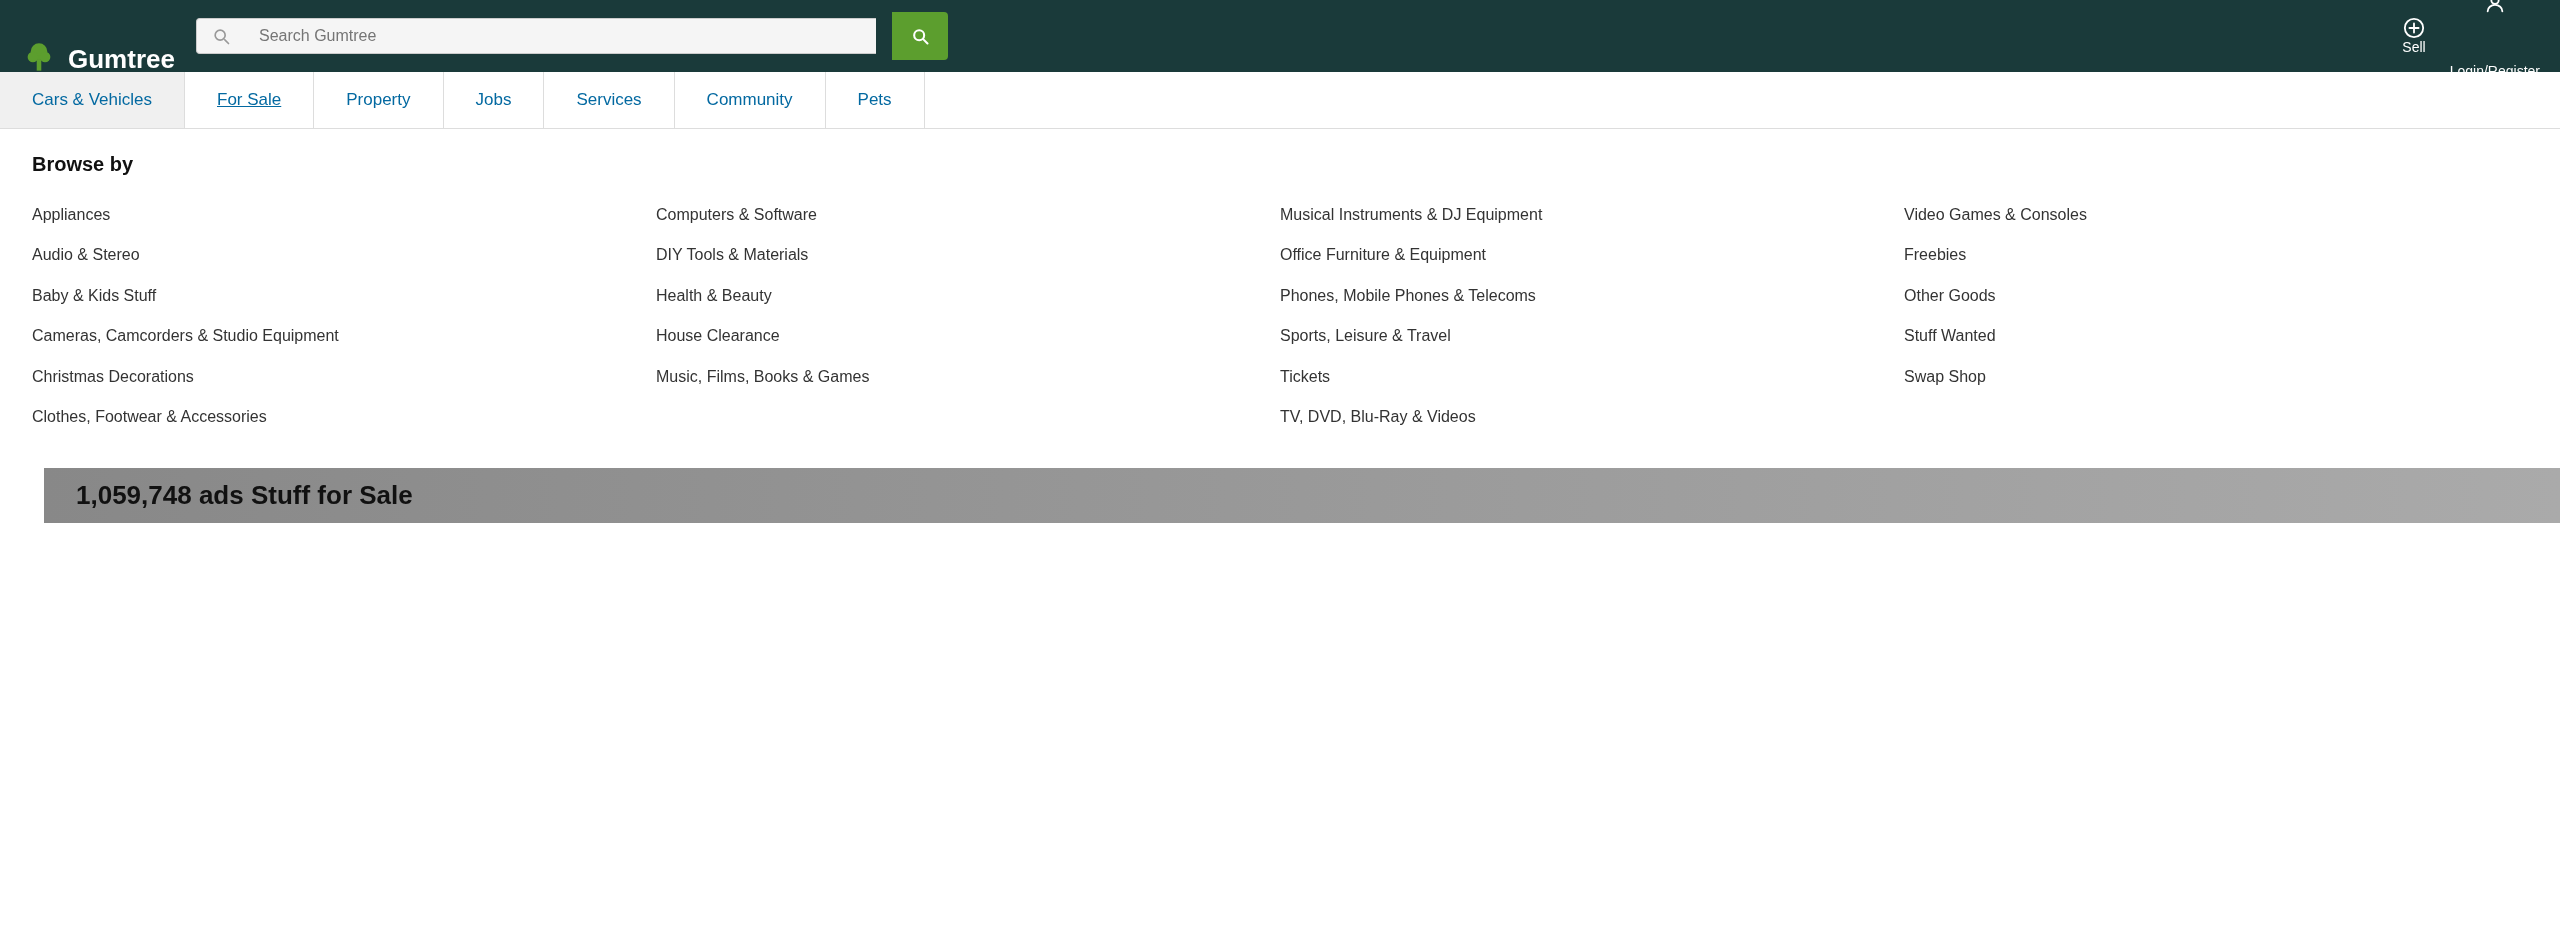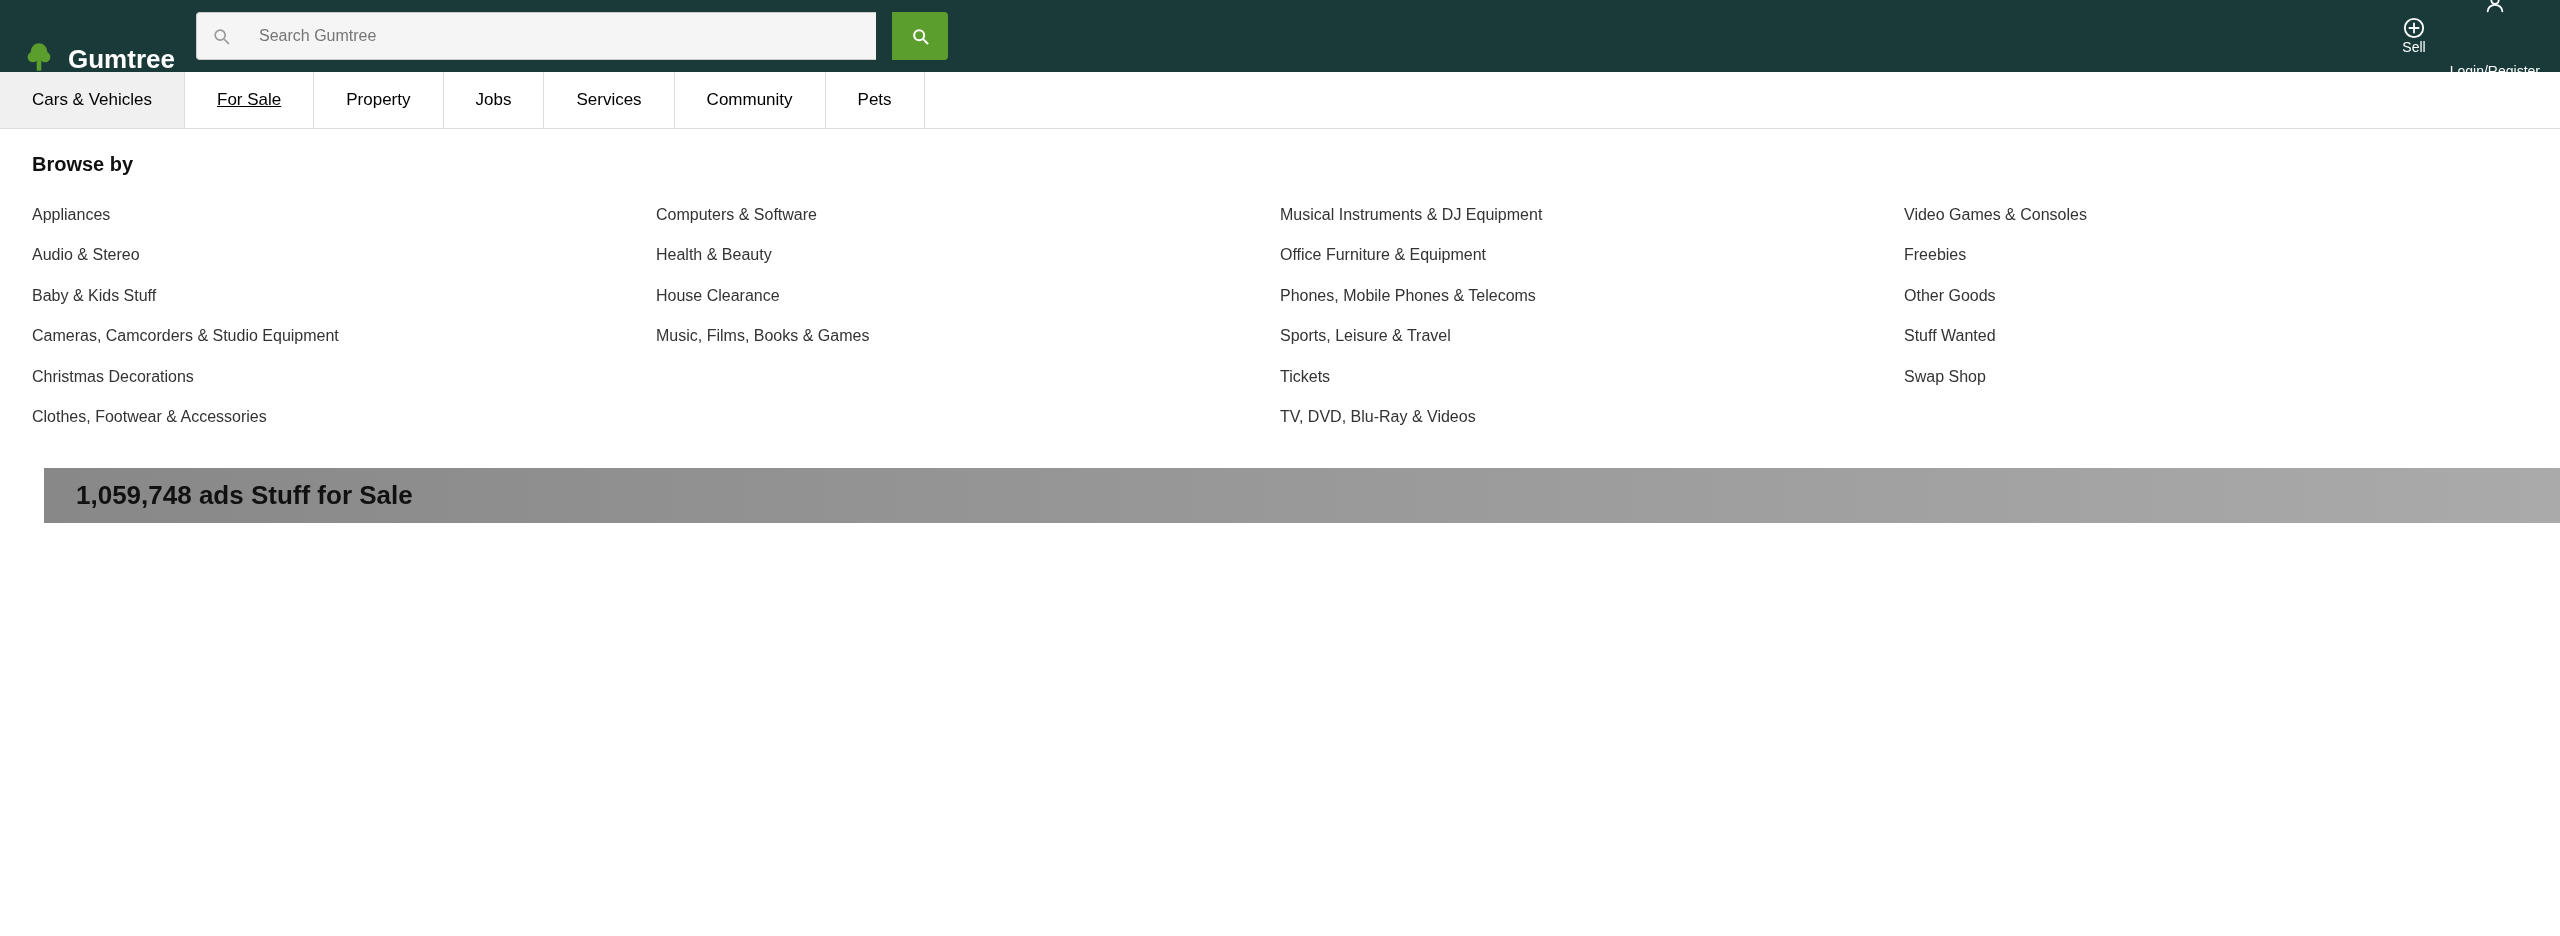--- a/index.html
+++ b/index.html
@@ -23,21 +23,21 @@
     }
     .logo-text {
       color: #fff;
       font-size: 26px;
       font-weight: bold;
     }
     .search-bar {
       display: flex;
       flex: 1;
       max-width: 680px;
-      height: 48px;
+      height: 36px;
       border: 1px solid #ccc;
       border-right: none;
       background: #f5f5f5;
       border-radius: 4px 0 0 4px;
       overflow: hidden;
     }
     .search-bar input {
       flex: 1;
       border: none;
       background: transparent;
@@ -105,21 +105,21 @@
 
     
     .nav-bar {
       display: flex;
       border-bottom: 1px solid #ddd;
       background: #fff;
     }
     .nav-item {
       padding: 18px 32px;
       font-size: 17px;
-      color: #000000;
+      color: #0369a1;
       cursor: pointer;
       border-right: 1px solid #ddd;
       white-space: nowrap;
     }
     .nav-item:first-child {
       background: #f0f0f0;
     }
     .nav-item.active {
       text-decoration: underline;
       font-weight: 500;
@@ -267,20 +267,21 @@
       <a class="category-link">Appliances</a>
       <a class="category-link">Audio &amp; Stereo</a>
       <a class="category-link">Baby &amp; Kids Stuff</a>
       <a class="category-link">Cameras, Camcorders &amp; Studio Equipment</a>
       <a class="category-link">Christmas Decorations</a>
       <a class="category-link">Clothes, Footwear &amp; Accessories</a>
     </div>
 
     <div class="category-col">
       <a class="category-link">Computers &amp; Software</a>
+      <a class="category-link">DIY Tools &amp; Materials</a>
       <a class="category-link">Health &amp; Beauty</a>
       <a class="category-link">House Clearance</a>
       <a class="category-link">Music, Films, Books &amp; Games</a>
     </div>
 
     <div class="category-col">
       <a class="category-link">Musical Instruments &amp; DJ Equipment</a>
       <a class="category-link">Office Furniture &amp; Equipment</a>
       <a class="category-link">Phones, Mobile Phones &amp; Telecoms</a>
       <a class="category-link">Sports, Leisure &amp; Travel</a>

